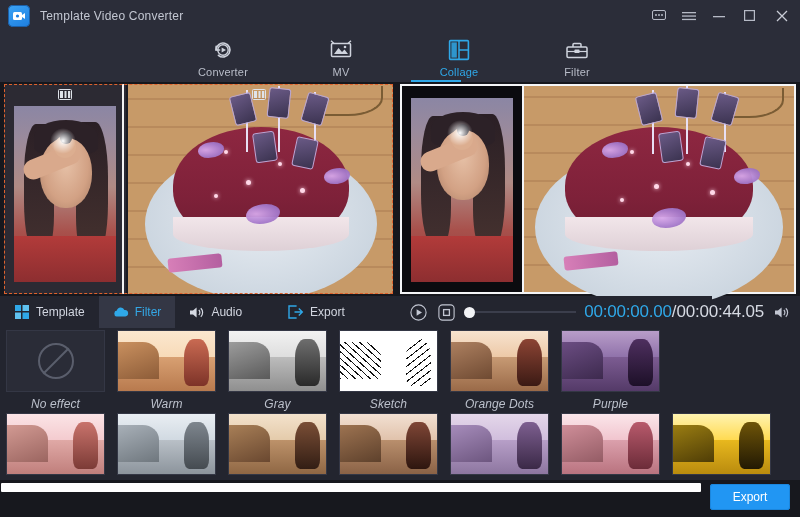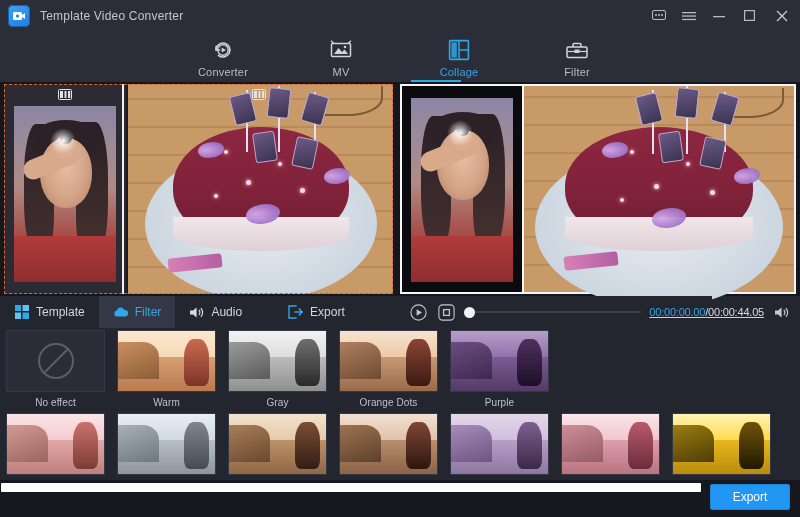--- a/index.html
+++ b/index.html
@@ -190,39 +190,39 @@
   .transport {
     position:absolute; left:400px; top:0; width:400px; height:32px;
     display:flex; align-items:center; gap:8px; padding:0 8px;
   }
   .tp-btn { width:20px; height:20px; display:flex; align-items:center; justify-content:center; color:#c2c6d2; }
   .seek { position:relative; flex:1; height:20px; display:flex; align-items:center; }
   .seek-track { position:absolute; left:0; right:0; height:2px; background:#3b3e4c; }
   .seek-knob {
     position:absolute; left:0; width:11px; height:11px; border-radius:50%; background:#f2f3f6;
   }
-  .timecode { font-size:11px; white-space:nowrap; letter-spacing:-.2px;text-decoration:underline; }
+  .timecode { font-size:17px; white-space:nowrap; letter-spacing:-.2px; }
   .tc-cur { color:#2fa8e8; }
   .tc-sep, .tc-tot { color:#d6dae3; }
   .vol { width:20px; height:20px; display:flex; align-items:center; justify-content:center; color:#c2c6d2; }
 
   
   .filters {
     position:absolute; left:0; top:328px; width:800px; height:152px;
     background:#23252f; overflow:hidden;
   }
   .frow { position:absolute; left:0; width:800px; display:flex; gap:0; }
   .frow1 { top:2px; }
   .frow2 { top:85px; }
   .fcell { width:111px; display:flex; flex-direction:column; align-items:center; }
   .fthumb {
     width:99px; height:62px; background:#2a2c37; position:relative; overflow:hidden;
     border:1px solid #343745;
   }
-  .flabel { font-size:10px; color:#bcc1cc; margin-top:5px; letter-spacing:.1px; }
+  .flabel { font-size:12px; color:#bcc1cc; margin-top:5px; letter-spacing:.1px;font-style:italic; }
   .noeffect-ico {
     position:absolute; left:50%; top:50%; width:36px; height:36px; margin:-18px 0 0 -18px;
     border:2px solid #5a5e6c; border-radius:50%;
   }
   .noeffect-ico:after {
     content:""; position:absolute; left:-2px; top:15px; width:36px; height:2px;
     background:#5a5e6c; transform:rotate(-45deg);
   }
   
   .land { position:absolute; inset:0; }
@@ -549,20 +549,31 @@
               <div class="ground" style="background: linear-gradient(rgb(188, 188, 188), rgb(143, 143, 143));"></div>
               <div class="rockL" style="background: linear-gradient(160deg, rgb(156, 156, 156), rgb(90, 90, 90));"></div>
               <div class="figR" style="background: linear-gradient(rgb(110, 110, 110), rgb(42, 42, 42));"></div>
             </div>
           </div>
           <div class="flabel">Gray</div>
         </div>
         <div class="fcell">
           <div class="fthumb">
             <div class="land">
+              <div class="sky" style="background: rgb(255, 255, 255);"></div>
+              <div class="ground" style="background: rgb(255, 255, 255);"></div>
+              <div class="rockL" style="background: repeating-linear-gradient(42deg, rgb(17, 17, 17) 0px, rgb(17, 17, 17) 1px, rgb(255, 255, 255) 1px, rgb(255, 255, 255) 5px);"></div>
+              <div class="figR" style="background: repeating-linear-gradient(-38deg, rgb(17, 17, 17) 0px, rgb(17, 17, 17) 1px, rgb(255, 255, 255) 1px, rgb(255, 255, 255) 6px);"></div>
+            </div>
+          </div>
+          <div class="flabel">Sketch</div>
+        </div>
+        <div class="fcell">
+          <div class="fthumb">
+            <div class="land">
               <div class="sky" style="background: linear-gradient(rgb(247, 227, 207), rgb(236, 199, 164));"></div>
               <div class="ground" style="background: linear-gradient(rgb(199, 154, 116), rgb(154, 106, 72));"></div>
               <div class="rockL" style="background: linear-gradient(160deg, rgb(173, 128, 96), rgb(111, 74, 50));"></div>
               <div class="figR" style="background: linear-gradient(rgb(140, 68, 52), rgb(59, 26, 20));"></div>
             </div>
           </div>
           <div class="flabel">Orange Dots</div>
         </div>
         <div class="fcell">
           <div class="fthumb">

